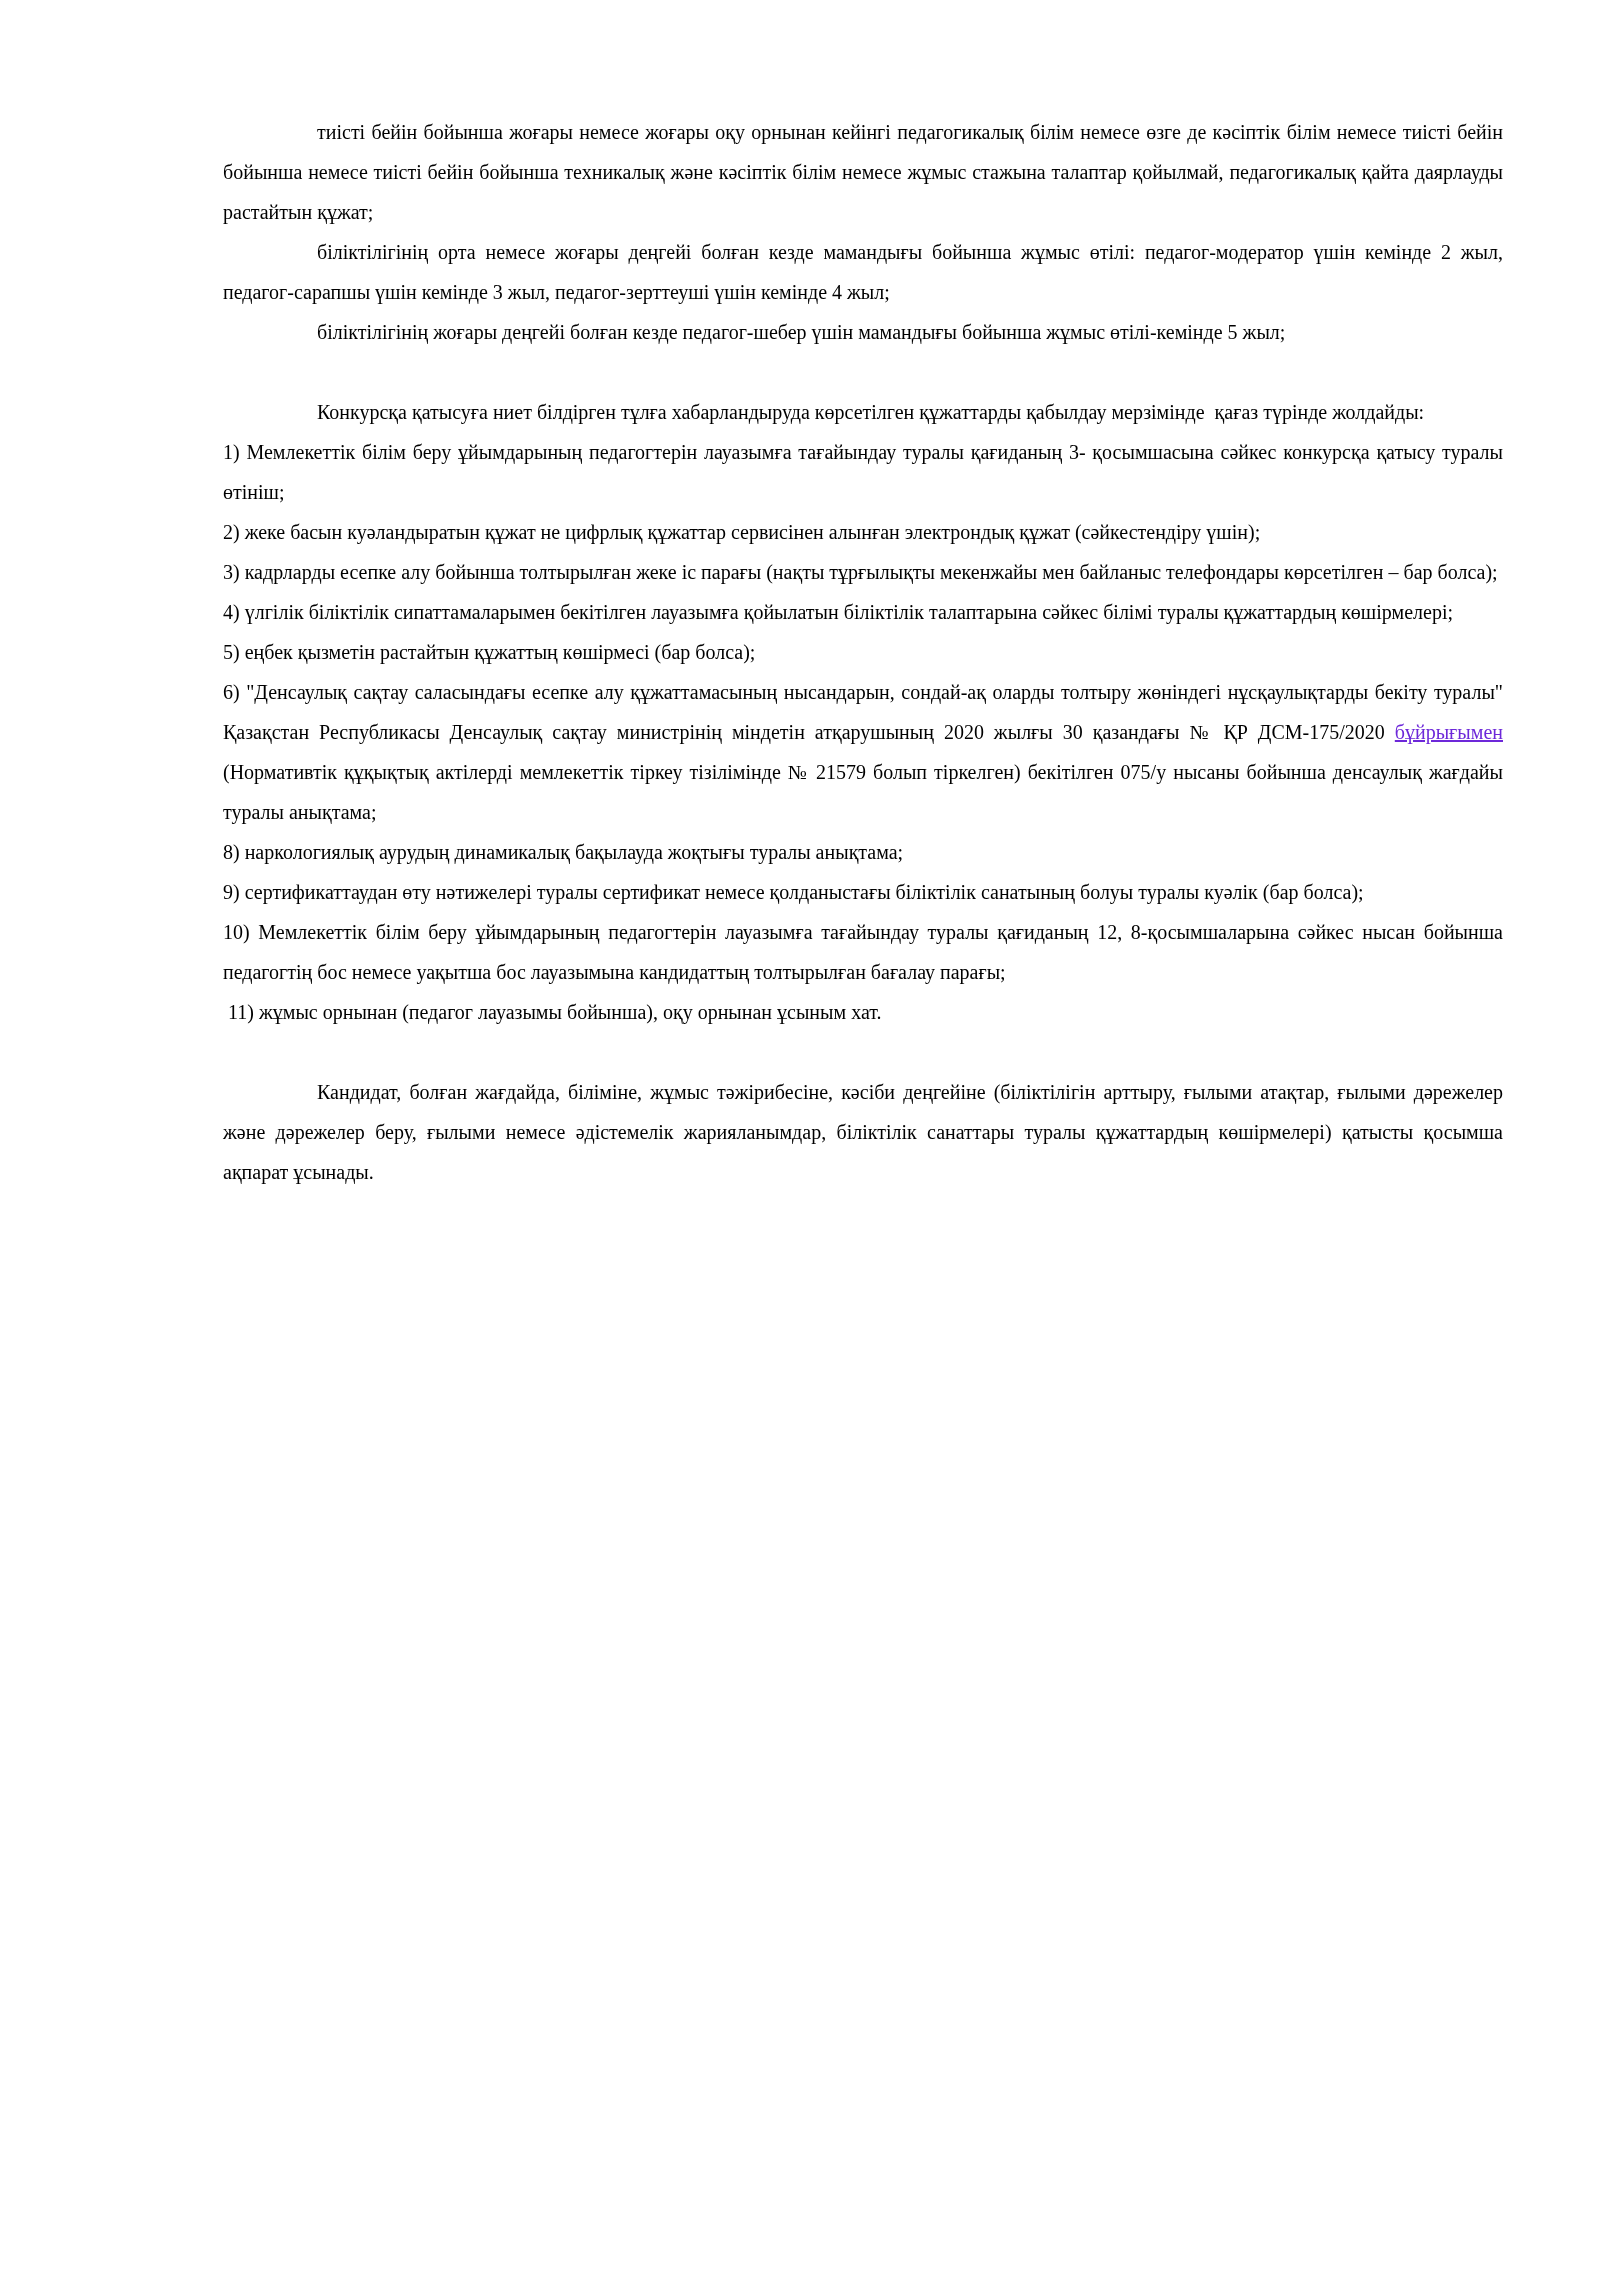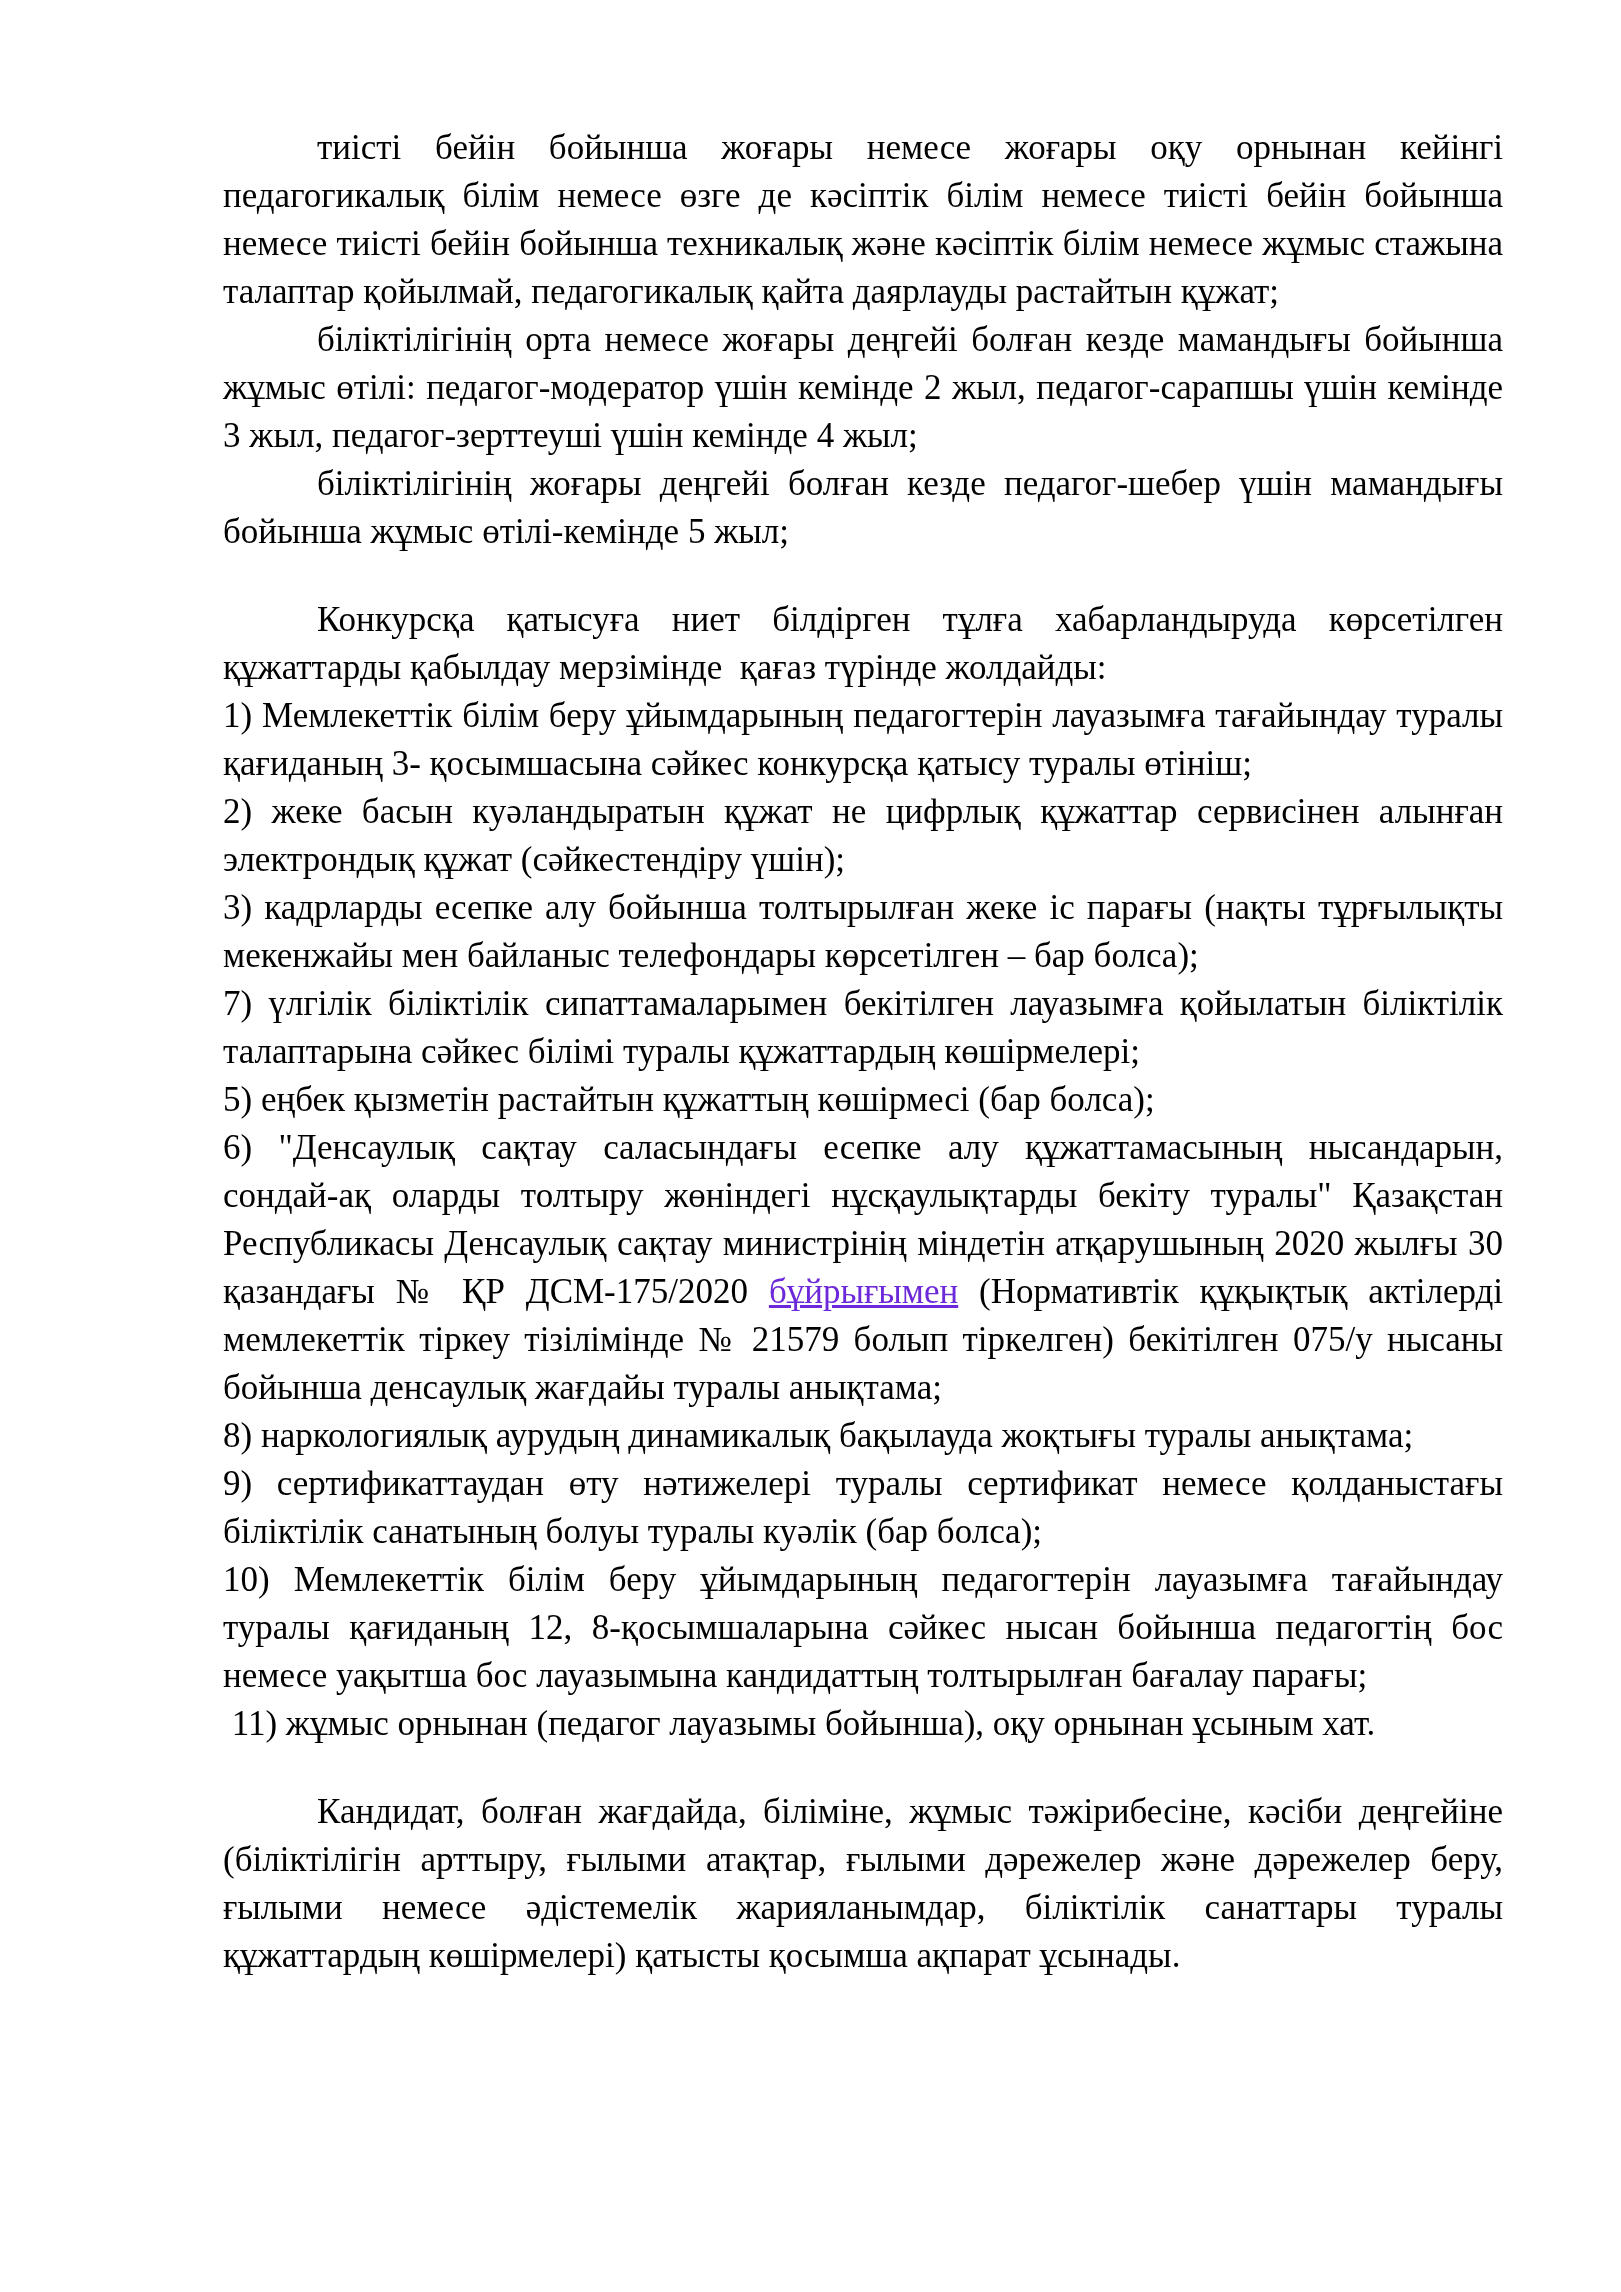--- a/index.html
+++ b/index.html
@@ -10,25 +10,25 @@
   .page {
     position: relative;
     width: 1621px;
     height: 2293px;
     background: #ffffff;
     overflow: hidden;
   }
   .doc {
     position: absolute;
     left: 223px;
-    top: 124px;
+    top: 112px;
     width: 1280px;
     font-family: "Liberation Serif", "DejaVu Serif", serif;
-    font-size: 35px;
-    line-height: 48px;
+    font-size: 20px;
+    line-height: 40px;
     color: #000000;
     text-align: justify;
   }
   .doc p {
     margin: 0;
     padding: 0;
   }
   .indent { text-indent: 94px; }
   .bold   { font-weight: normal; }
   .pre    { white-space: pre-wrap; }
@@ -54,21 +54,21 @@
     <p class="indent">біліктілігінің орта немесе жоғары деңгейі болған кезде мамандығы бойынша жұмыс өтілі: педагог-модератор үшін кемінде 2 жыл, педагог-сарапшы үшін кемінде 3 жыл, педагог-зерттеуші үшін кемінде 4 жыл;</p>
     <p class="indent">біліктілігінің жоғары деңгейі болған кезде педагог-шебер үшін мамандығы бойынша жұмыс өтілі-кемінде 5 жыл;</p>
 
     <div class="gap"></div>
 
     <p class="indent bold pre">Конкурсқа қатысуға ниет білдірген тұлға хабарландыруда көрсетілген құжаттарды қабылдау мерзімінде  қағаз түрінде жолдайды:</p>
 
     <p>1) Мемлекеттік білім беру ұйымдарының педагогтерін лауазымға тағайындау туралы қағиданың 3- қосымшасына сәйкес конкурсқа қатысу туралы өтініш;</p>
     <p>2) жеке басын куәландыратын құжат не цифрлық құжаттар сервисінен алынған электрондық құжат (сәйкестендіру үшін);</p>
     <p>3) кадрларды есепке алу бойынша толтырылған жеке іс парағы (нақты тұрғылықты мекенжайы мен байланыс телефондары көрсетілген – бар болса);</p>
-    <p>7) үлгілік біліктілік сипаттамаларымен бекітілген лауазымға қойылатын біліктілік талаптарына сәйкес білімі туралы құжаттардың көшірмелері;</p>
+    <p>4) үлгілік біліктілік сипаттамаларымен бекітілген лауазымға қойылатын біліктілік талаптарына сәйкес білімі туралы құжаттардың көшірмелері;</p>
     <p>5) еңбек қызметін растайтын құжаттың көшірмесі (бар болса);</p>
     <p><span>6) "Денсаулық сақтау саласындағы есепке алу құжаттамасының нысандарын, сондай-ақ оларды толтыру жөніндегі нұсқаулықтарды бекіту туралы" Қазақстан Республикасы Денсаулық сақтау министрінің міндетін атқарушының 2020 жылғы 30 қазандағы № ҚР ДСМ-175/2020 </span><a class="doc-link" href="#">бұйрығымен</a><span> (Нормативтік құқықтық актілерді мемлекеттік тіркеу тізілімінде № 21579 болып тіркелген) бекітілген 075/у нысаны бойынша денсаулық жағдайы туралы анықтама;</span></p>
     <p>8) наркологиялық аурудың динамикалық бақылауда жоқтығы туралы анықтама;</p>
     <p>9) сертификаттаудан өту нәтижелері туралы сертификат немесе қолданыстағы біліктілік санатының болуы туралы куәлік (бар болса);</p>
     <p>10) Мемлекеттік білім беру ұйымдарының педагогтерін лауазымға тағайындау туралы қағиданың 12, 8-қосымшаларына сәйкес нысан бойынша педагогтің бос немесе уақытша бос лауазымына кандидаттың толтырылған бағалау парағы;</p>
     <p class="pre"> 11) жұмыс орнынан (педагог лауазымы бойынша), оқу орнынан ұсыным хат.</p>
 
     <div class="gap"></div>
 
     <p class="indent">Кандидат, болған жағдайда, біліміне, жұмыс тәжірибесіне, кәсіби деңгейіне (біліктілігін арттыру, ғылыми атақтар, ғылыми дәрежелер және дәрежелер беру, ғылыми немесе әдістемелік жарияланымдар, біліктілік санаттары туралы құжаттардың көшірмелері) қатысты қосымша ақпарат ұсынады.</p>

